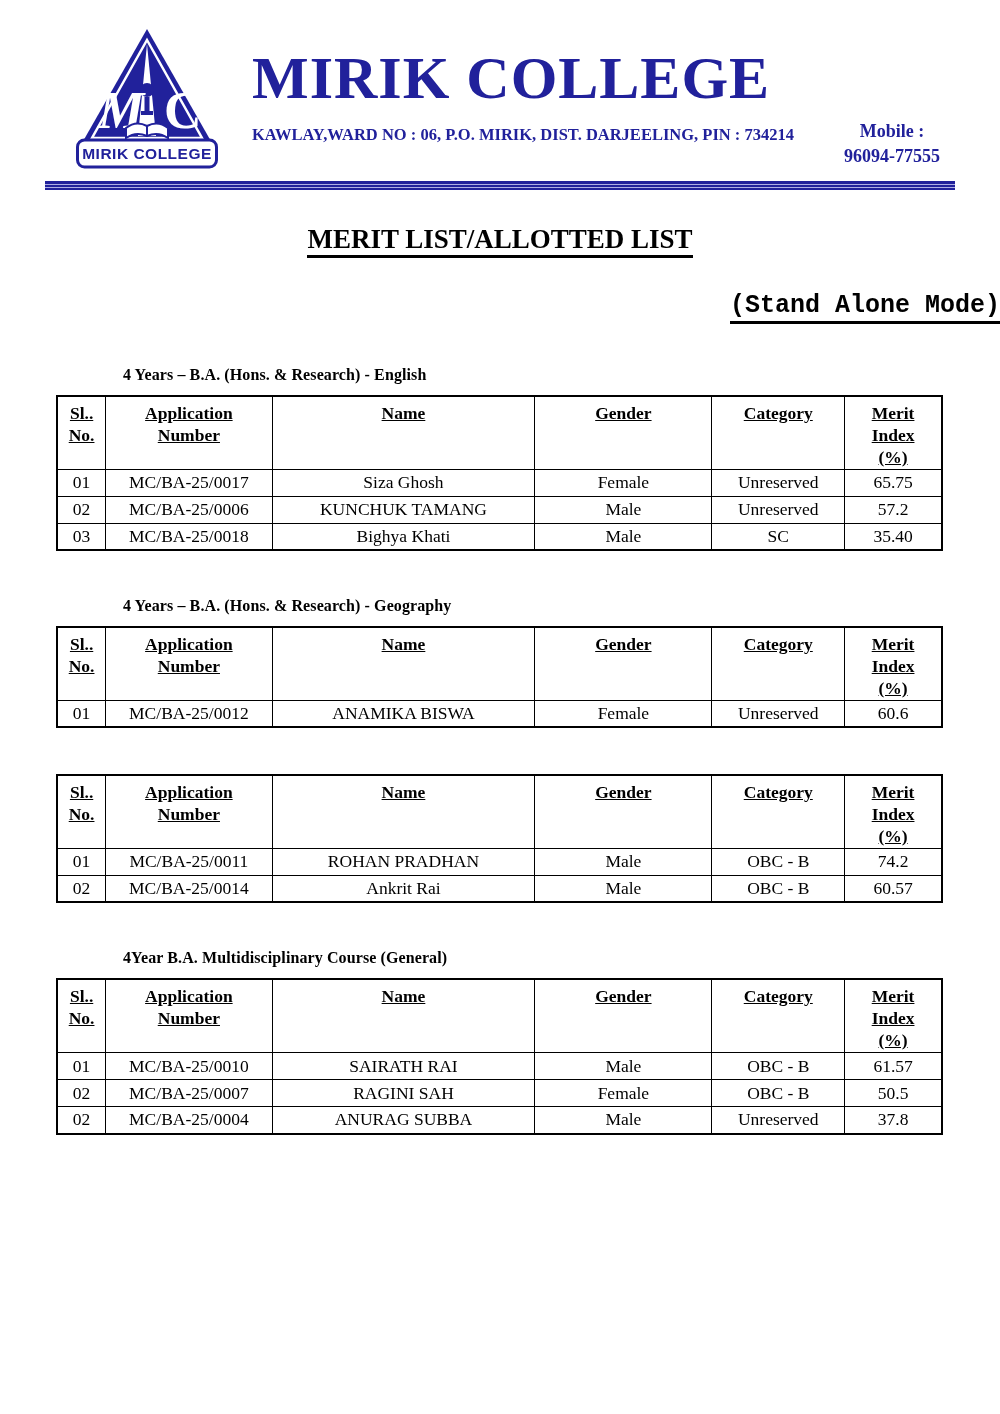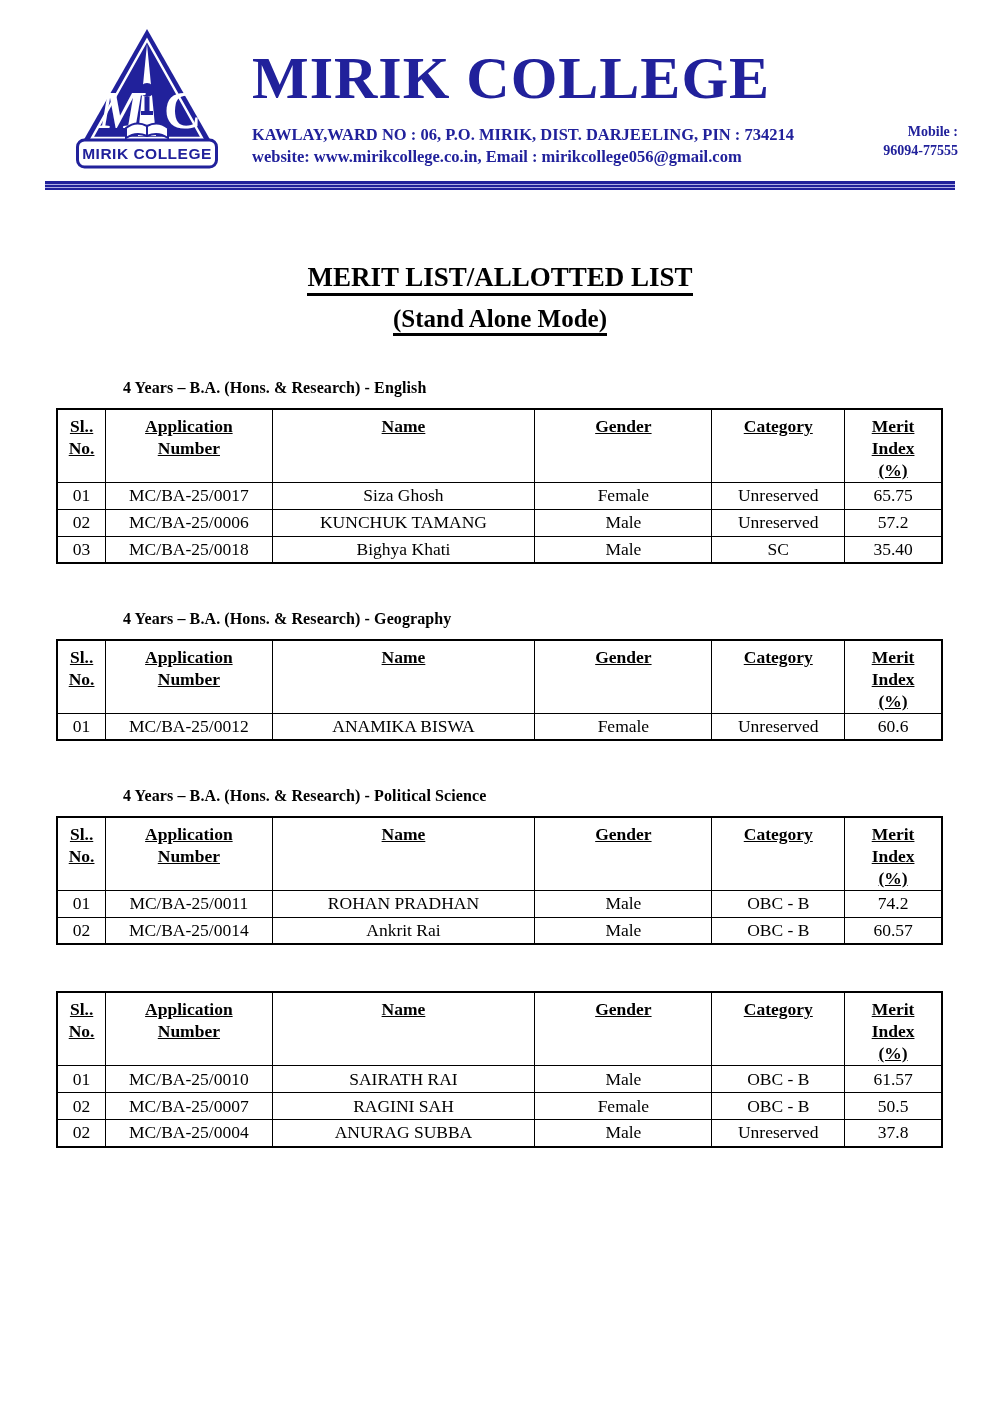--- a/index.html
+++ b/index.html
@@ -15,40 +15,40 @@
   .letterhead{ display:flex; align-items:flex-start; padding:28px 42px 0 76px; }
   .logo{ width:142px; flex:0 0 142px; }
   .logo svg{ display:block; }
   .head-center{ flex:1; margin-left:34px; padding-top:20px; }
   .college-name{
     font-size:60px; font-weight:bold; color:var(--brand);
     line-height:1.0; letter-spacing:1px; margin-bottom:16px; white-space:nowrap;
   }
   .address{ font-size:16.5px; font-weight:bold; color:var(--brand); line-height:1.35; white-space:nowrap; }
   .mobile-block{
-    flex:0 0 132px; align-self:flex-end; margin-bottom:9px;
-    text-align:right; font-weight:bold; color:var(--brand);
-    font-size:14px; line-height:1.35;
+    flex:0 0 132px; align-self:flex-end; margin-bottom:2px;
+    text-align:center; font-weight:bold; color:var(--brand);
+    font-size:18px; line-height:1.35;
   }
 
   
   .rule{
     height:9px; margin:11px 45px 0 45px;
     background:linear-gradient(to bottom,
       var(--brand) 0px, var(--brand) 3px,
       #aeaee4 3px, #aeaee4 4px,
       var(--brand) 4px, var(--brand) 6px,
       #aeaee4 6px, #aeaee4 7px,
       var(--brand) 7px, var(--brand) 9px);
   }
 
   
-  .doc-title{ margin-top:72px; text-align:center; font-size:27px; font-weight:bold; }
+  .doc-title{ margin-top:34px; text-align:center; font-size:27px; font-weight:bold; }
   .doc-title span{ border-bottom:3px solid #000; padding-bottom:1px; }
-  .doc-subtitle{ margin-top:12px; text-align:center; font-size:25px; font-weight:bold; }
+  .doc-subtitle{ margin-top:36px; text-align:right; font-size:25px; font-weight:bold;font-family:Liberation Mono, monospace; }
   .doc-subtitle span{ border-bottom:3px solid #000; padding-bottom:1px; }
 
   
   #sections{ margin-top:24px; }
   .course-section{ margin-top:46px; }
   .section-heading{
     margin:0 0 11px 123px; font-size:16px; font-weight:bold; letter-spacing:0.1px;
   }
   table.merit-table{
     border-collapse:collapse; table-layout:fixed;
@@ -96,21 +96,20 @@
         <line x1="71" y1="98" x2="71" y2="108" stroke="#21219b" stroke-width="2"></line>
 
         <rect x="1.5" y="112" width="139" height="27" rx="7" fill="#ffffff" stroke="#21219b" stroke-width="3"></rect>
         <text x="71" y="131" text-anchor="middle" font-family="Liberation Sans, sans-serif" font-size="15.5" font-weight="bold" fill="#21219b" letter-spacing="0.5">MIRIK COLLEGE</text>
       </svg>
     </div>
 
     <div class="head-center">
       <div class="college-name">MIRIK COLLEGE</div>
       <div class="address">KAWLAY,WARD NO : 06, P.O. MIRIK, DIST. DARJEELING, PIN : 734214</div>
-      <div class="address">website: www.mirikcollege.co.in, Email : mirikcollege056@gmail.com</div>
     </div>
 
     <div class="mobile-block">
       <div>Mobile :</div>
       <div>96094-77555</div>
     </div>
 
   </header>
 
   <div class="rule"></div>
@@ -229,21 +228,20 @@
               <td>ANAMIKA BISWA</td>
               <td>Female</td>
               <td>Unreserved</td>
               <td>60.6</td>
             </tr>
           </tbody>
     </table>
   </section>
 
   <section class="course-section">
-    <h3 class="section-heading">4 Years – B.A. (Hons. &amp; Research) - Political Science</h3>
     <table class="merit-table">
       <colgroup>
             <col class="c0">
             <col class="c1">
             <col class="c2">
             <col class="c3">
             <col class="c4">
             <col class="c5">
           </colgroup>
       <thead>
@@ -287,20 +285,21 @@
               <td>Ankrit Rai</td>
               <td>Male</td>
               <td>OBC - B</td>
               <td>60.57</td>
             </tr>
           </tbody>
     </table>
   </section>
 
   <section class="course-section">
+    <h3 class="section-heading">4Year B.A. Multidisciplinary Course (General)</h3>
     <table class="merit-table">
       <colgroup>
             <col class="c0">
             <col class="c1">
             <col class="c2">
             <col class="c3">
             <col class="c4">
             <col class="c5">
           </colgroup>
       <thead>

